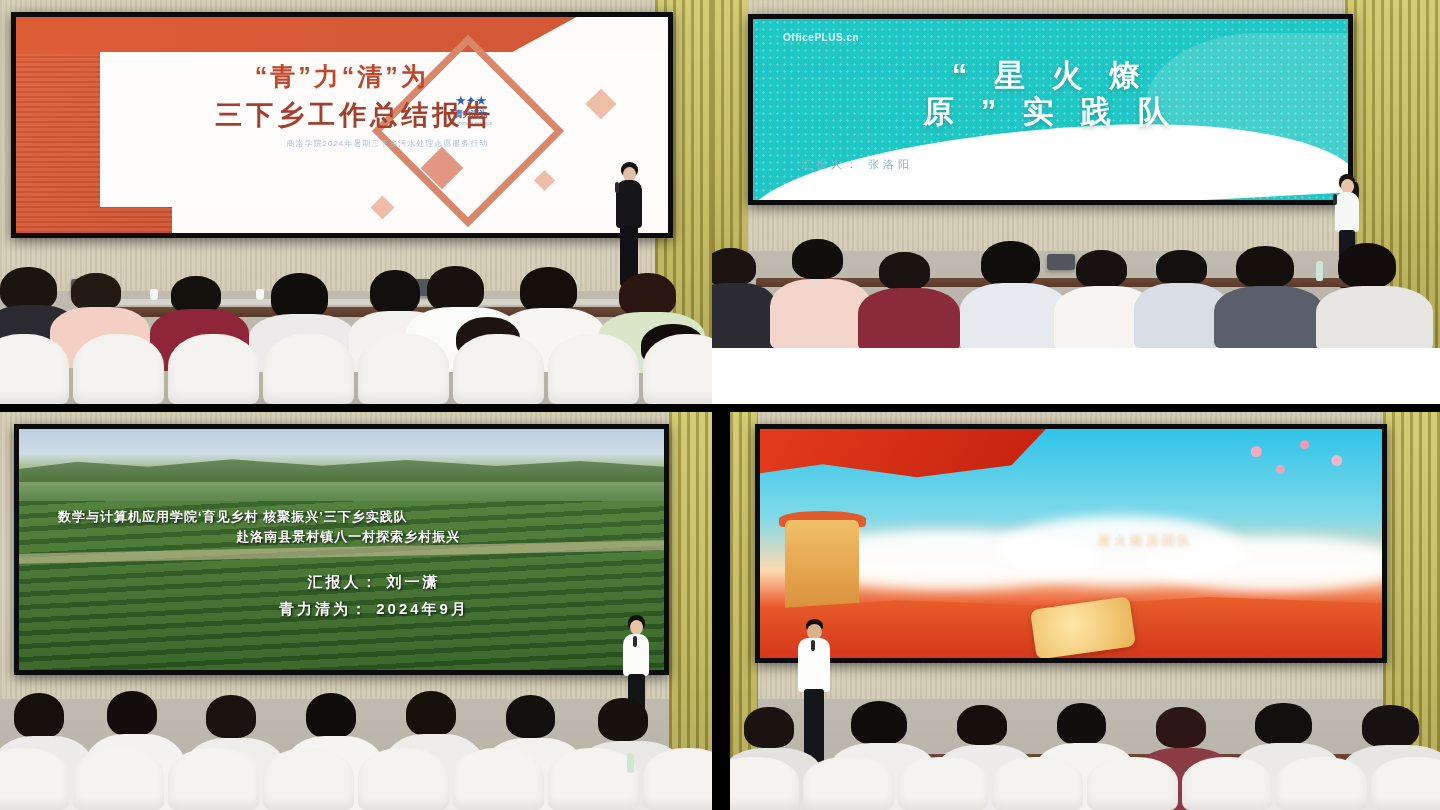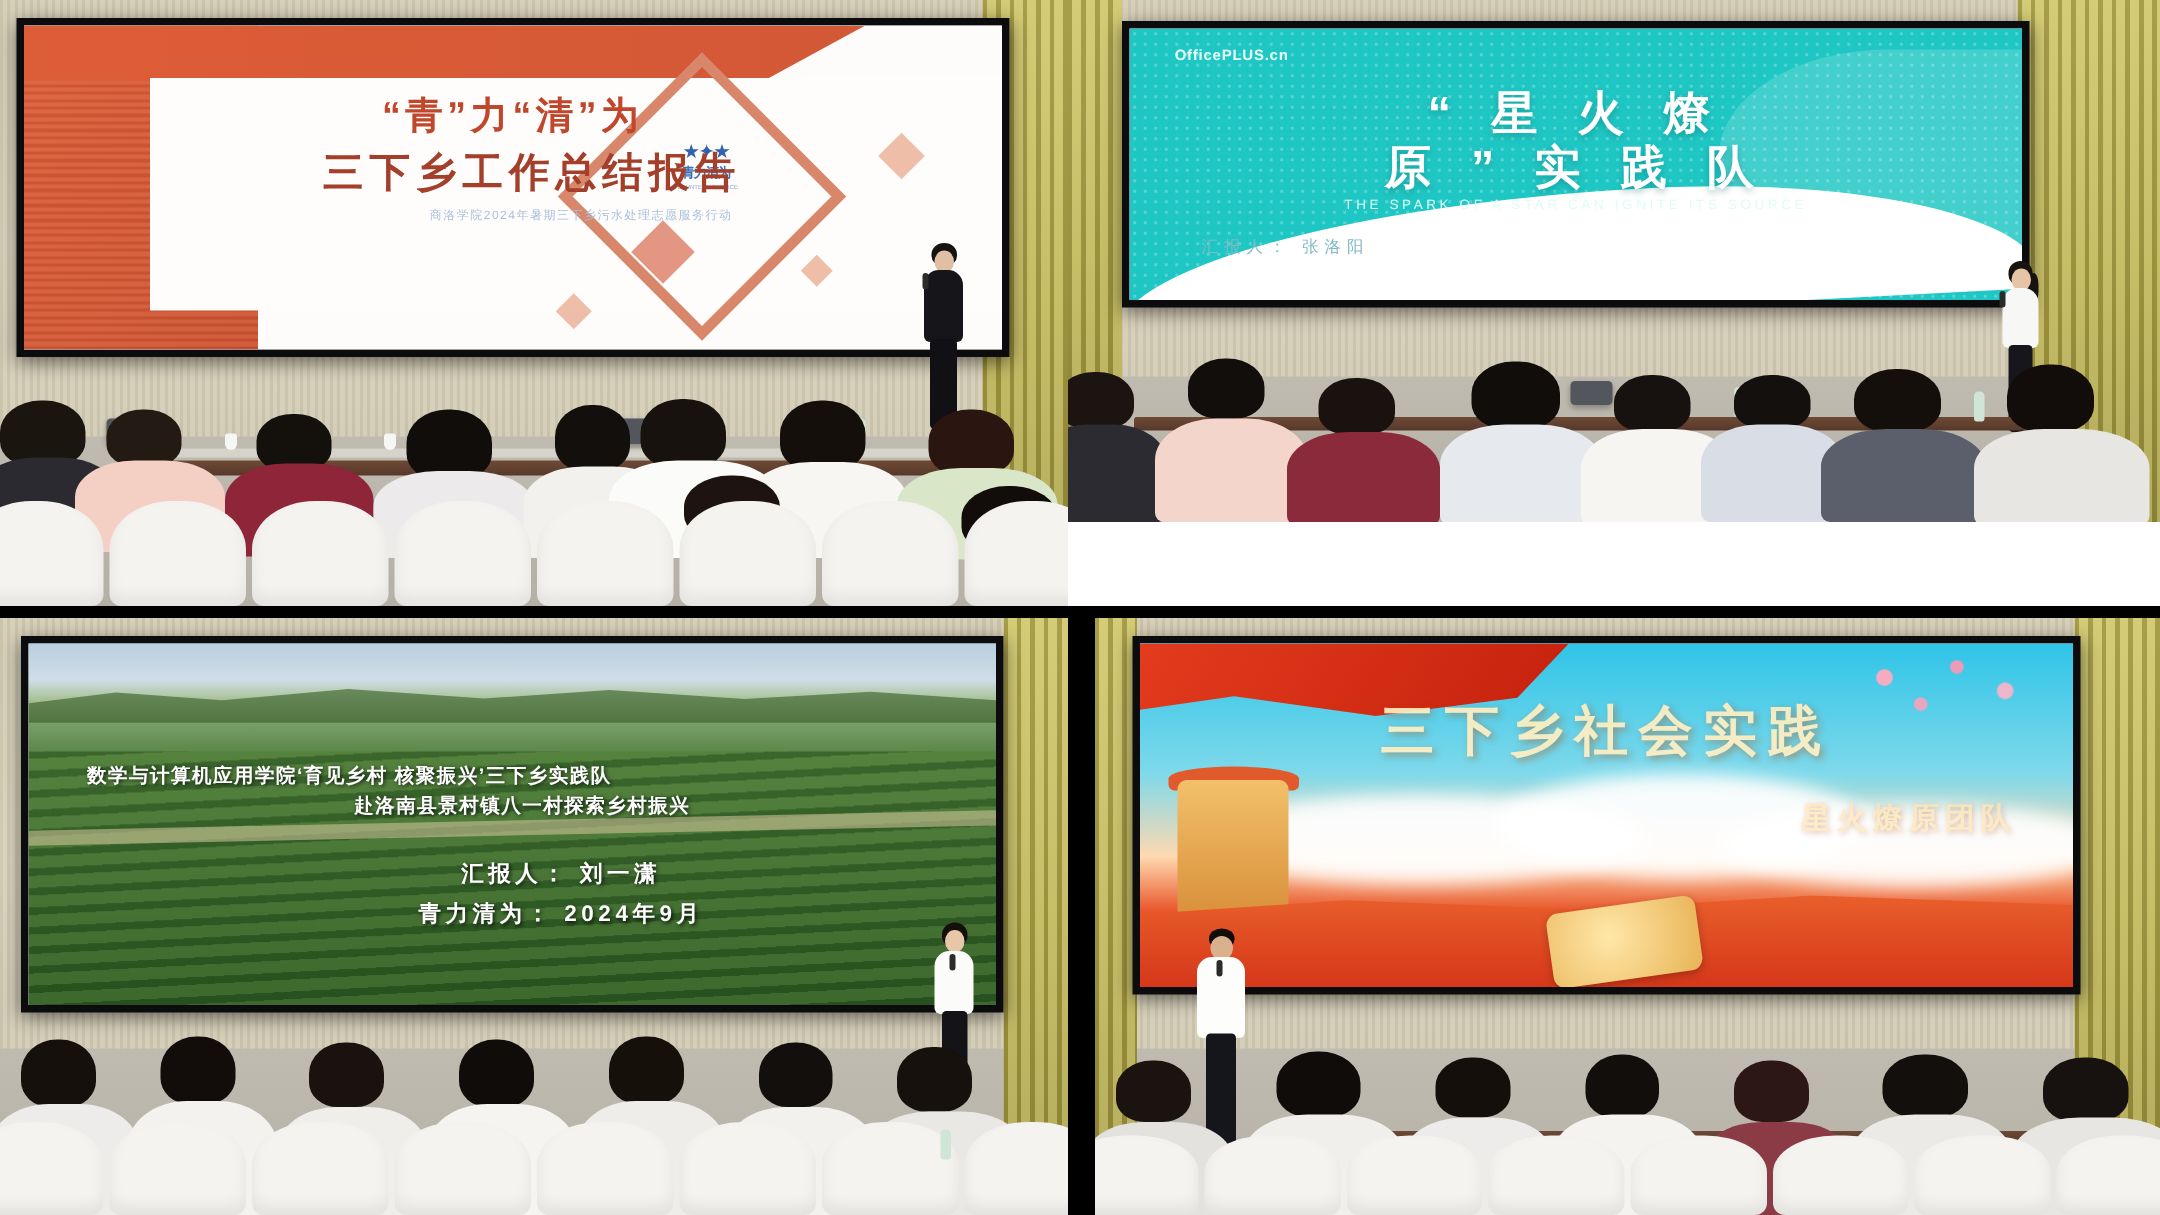--- a/index.html
+++ b/index.html
@@ -127,22 +127,22 @@
       background:radial-gradient(circle at 40% 40%,#ffe7a8,#e8b355);
       border-radius:8px;transform:rotate(-8deg);box-shadow:0 2px 6px rgba(0,0,0,.25);}
   .s4 .blossom{position:absolute;right:2%;top:2%;width:26%;height:26%;
       background:radial-gradient(circle at 30% 30%,rgba(255,170,190,.95) 0 5px,transparent 6px),
                  radial-gradient(circle at 60% 18%,rgba(255,150,180,.9) 0 4px,transparent 5px),
                  radial-gradient(circle at 80% 45%,rgba(255,180,200,.9) 0 5px,transparent 6px),
                  radial-gradient(circle at 45% 60%,rgba(255,160,185,.85) 0 4px,transparent 5px);}
   .s4 .ttl{position:absolute;left:8%;right:8%;top:15%;text-align:center;color:#ffeec0;
       font-size:36px;font-weight:bold;letter-spacing:7px;opacity:.92;
       text-shadow:2px 2px 5px rgba(180,80,20,.5);}
-  .s4 .sub{position:absolute;left:30%;right:6%;top:45%;text-align:right;color:#ffe3b2;
-      font-size:20px;font-weight:bold;letter-spacing:4px;opacity:.7;
+  .s4 .sub{position:absolute;left:30%;right:6%;top:45%;text-align:center;color:#ffe3b2;
+      font-size:12px;font-weight:normal;letter-spacing:4px;opacity:.7;
       text-shadow:1px 1px 4px rgba(160,70,20,.5);}
 
   
   .person{position:absolute;}
   .p-head{position:absolute;border-radius:50%;}
   .p-body{position:absolute;border-radius:10px 10px 4px 4px;}
   .p-legs{position:absolute;border-radius:3px;}
   .p-hair{position:absolute;border-radius:50% 50% 42% 42%;}
   .p-mic{position:absolute;width:4px;height:11px;border-radius:2px;background:#2b2b2b;}
 
@@ -258,21 +258,20 @@
 
       <div class="screen" style="left:5%;top:4%;width:83%;height:55%;">
         <div class="inner">
           <div class="s2">
             <div class="dots"></div>
             <div class="wave2"></div>
             <div class="wave"></div>
             <div class="brand">OfficePLUS.cn</div>
             <div class="ttl">“ 星 火 燎</div>
             <div class="ttl2">原 ”  实 践 队</div>
-            <div class="eng">THE SPARK OF A STAR CAN IGNITE ITS SOURCE</div>
             <div class="rep">汇报人：  张洛阳</div>
           </div>
         </div>
       </div>
 
       <div class="person" style="left:85%;top:50%;width:32px;height:120px;">
         <div class="p-hair" style="left:8px;top:0;width:16px;height:16px;background:#181210;"></div>
         <div class="p-hair" style="left:20px;top:8px;width:8px;height:20px;background:#181210;border-radius:40%;"></div>
         <div class="p-head" style="left:10px;top:5px;width:13px;height:15px;background:#e6c4a6;"></div>
         <div class="p-body" style="left:4px;top:18px;width:24px;height:40px;background:#f7f7f5;"></div>
@@ -383,21 +382,20 @@
           <div class="s4">
             <div class="flag"></div>
             <div class="cloud c1"></div>
             <div class="cloud c2"></div>
             <div class="cloud c3"></div>
             <div class="blossom"></div>
             <div class="towertop"></div>
             <div class="tower"></div>
             <div class="base"></div>
             <div class="emblem"></div>
-            <div class="ttl">三下乡社会实践</div>
             <div class="sub">星火燎原团队</div>
           </div>
         </div>
       </div>
 
       <div class="person" style="left:9%;top:52%;width:40px;height:155px;">
         <div class="p-hair" style="left:12px;top:0;width:17px;height:13px;background:#120d0a;"></div>
         <div class="p-head" style="left:13px;top:5px;width:15px;height:16px;background:#d9b18d;"></div>
         <div class="p-body" style="left:4px;top:19px;width:32px;height:54px;background:#fdfdfb;"></div>
         <div class="p-legs" style="left:10px;top:70px;width:20px;height:75px;background:#15151c;"></div>

